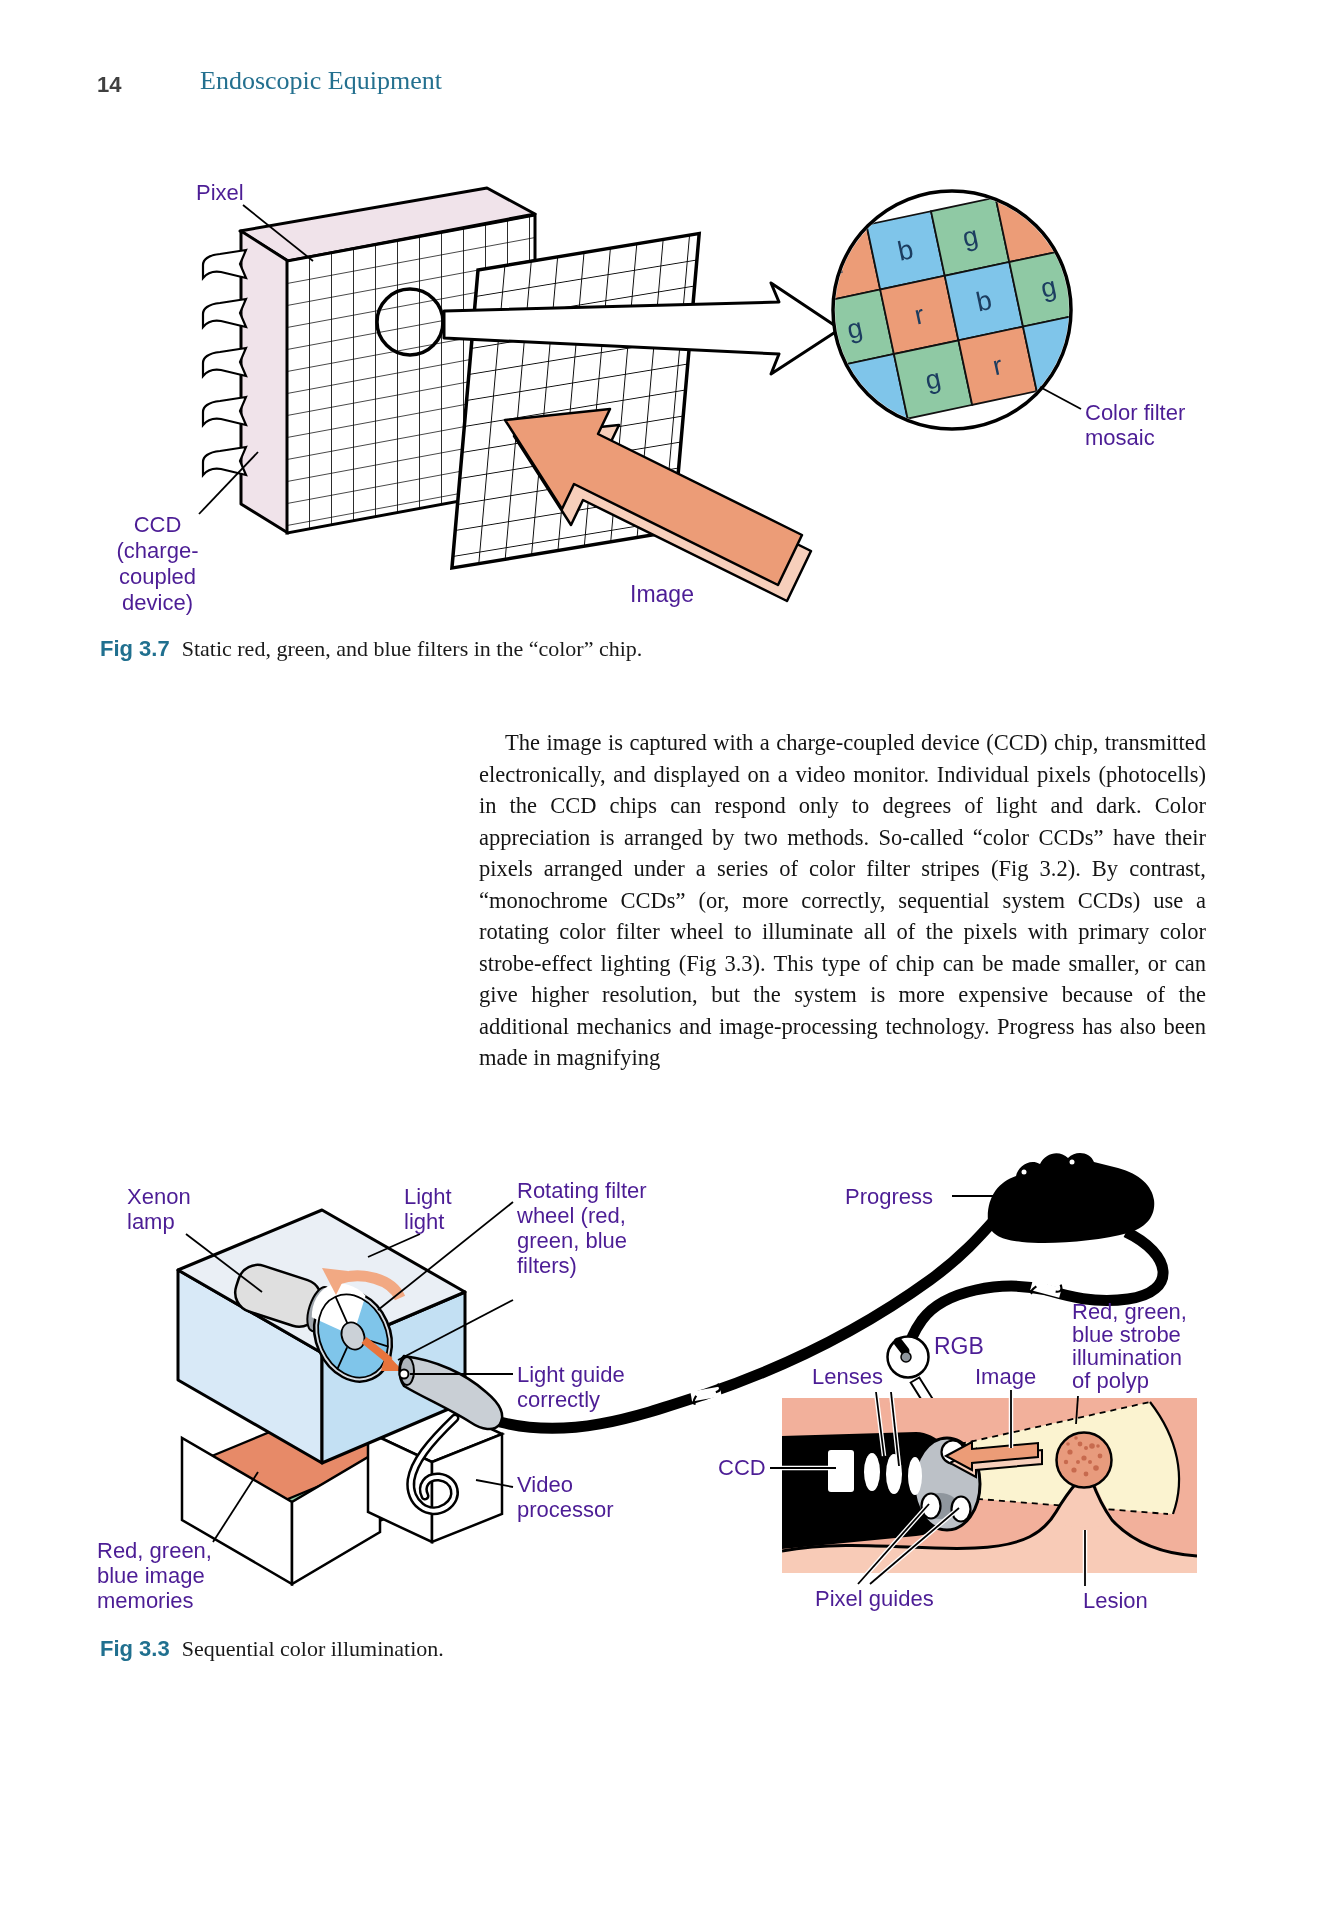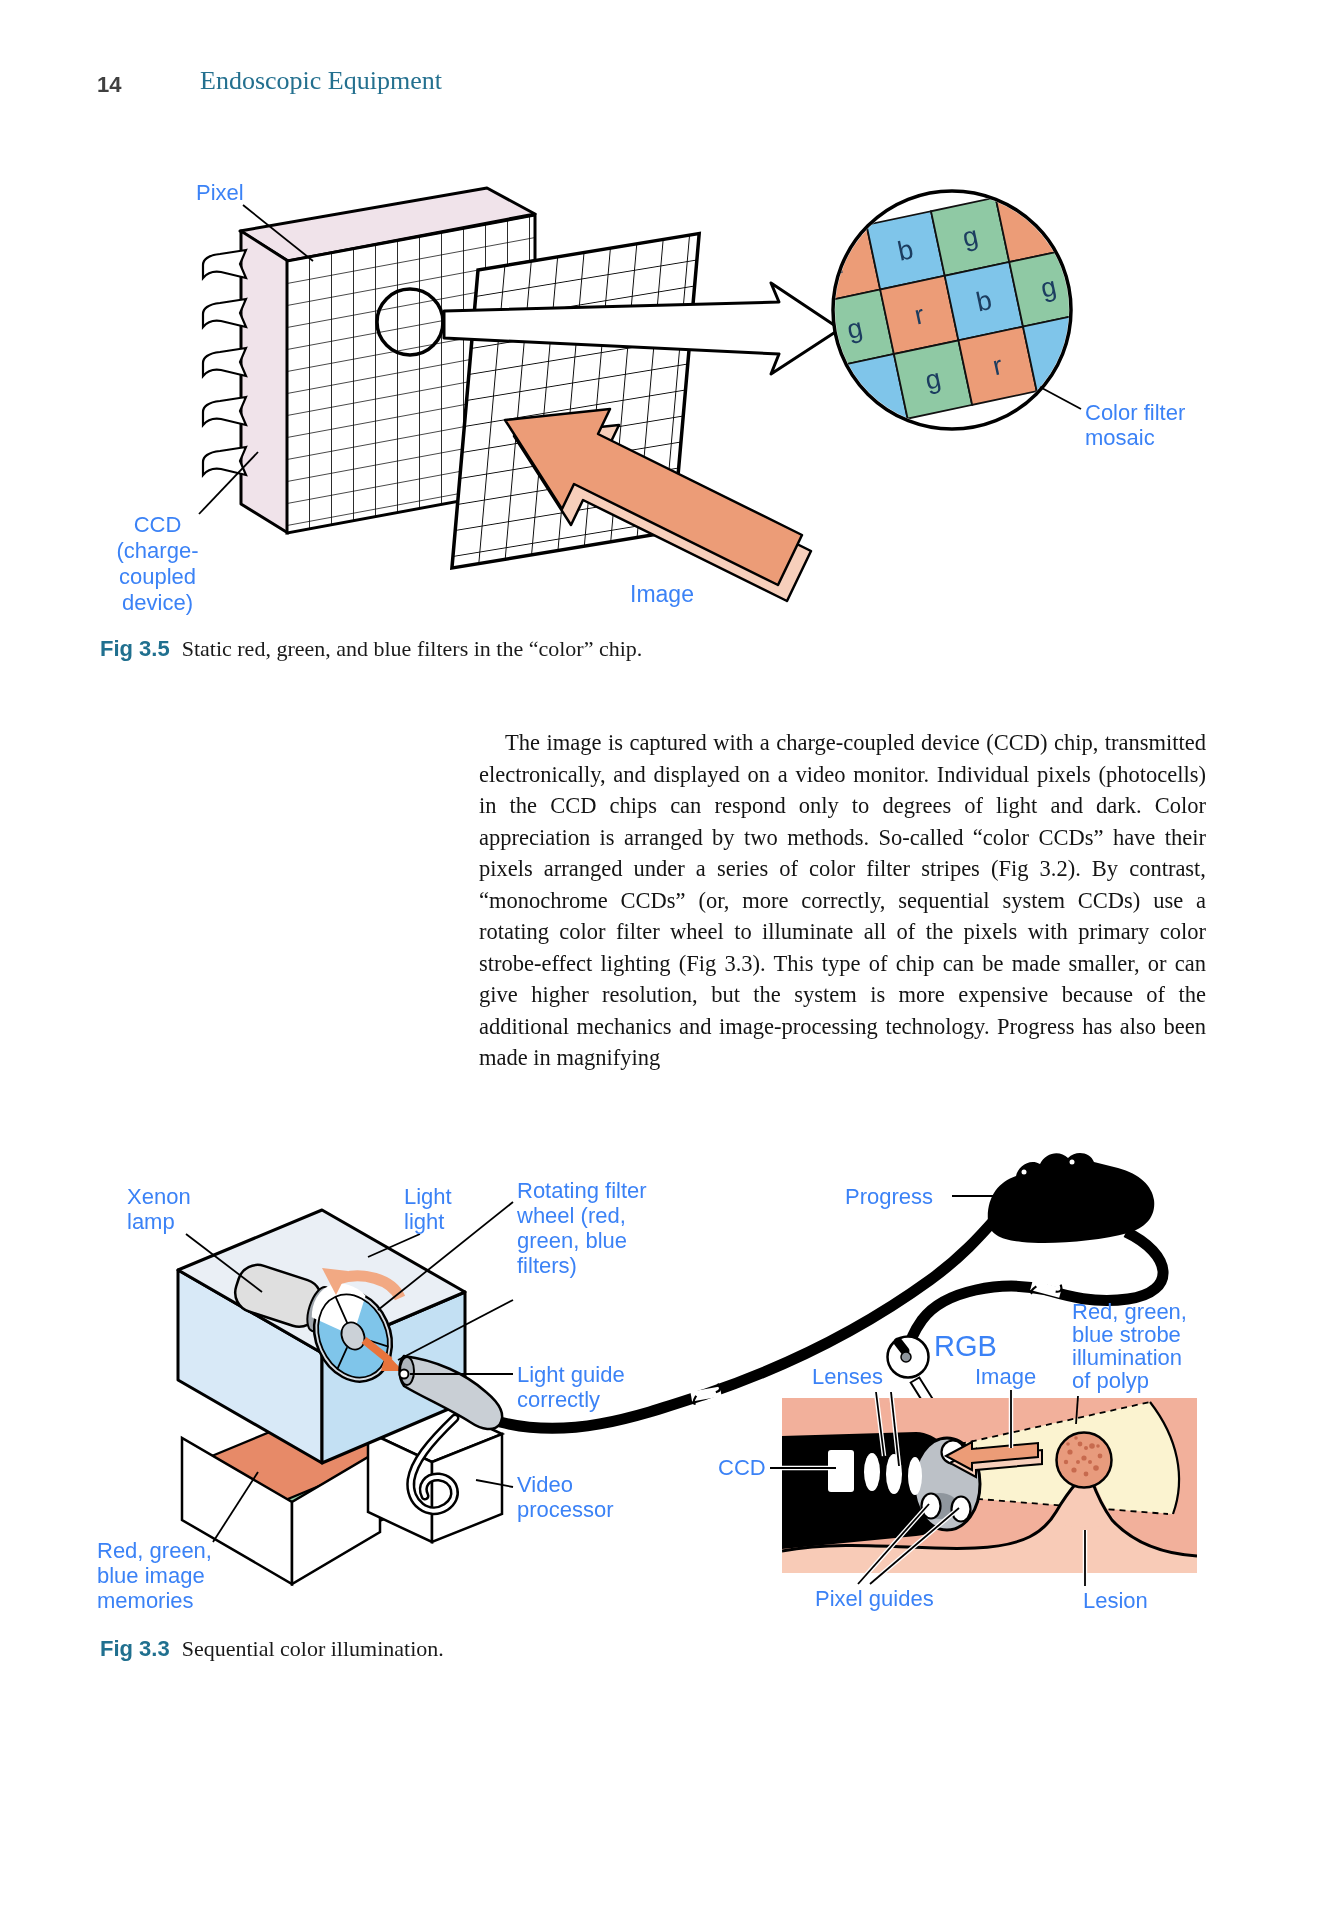--- a/index.html
+++ b/index.html
@@ -1,19 +1,19 @@
 <!DOCTYPE html>
 <html><head>
 <meta charset="utf-8">
 <style>
   html,body{margin:0;padding:0;background:#fff;}
   .page{position:relative;width:1339px;height:1922px;background:#ffffff;overflow:hidden;
         font-family:"Liberation Sans",sans-serif;}
   .art{position:absolute;left:0;top:0;}
-  .lbl{position:absolute;font:22px/25px "Liberation Sans",sans-serif;color:#3b82f6;
+  .lbl{position:absolute;font:22px/25px "Liberation Sans",sans-serif;color:#4c1d95;
        white-space:pre-line;}
   .lbl.center{text-align:center;}
   .pagenum{position:absolute;left:97px;top:72px;font:bold 22px "Liberation Sans",sans-serif;
            color:#404040;}
   .title{position:absolute;left:200px;top:66px;font:26px "Liberation Serif",serif;color:#24708F;text-align:center;}
   .cap{position:absolute;font:22px/26px "Liberation Serif",serif;color:#1a1a1a;}
   .cap .tag{font-family:"Liberation Sans",sans-serif;font-weight:bold;color:#20708F;
             margin-right:12px;}
   .bodytext{position:absolute;left:479px;top:727px;width:727px;
             font:22.5px/31.5px "Liberation Serif",serif;color:#141414;
@@ -290,42 +290,42 @@
   <div class="lbl" style="left:196px;top:180px">Pixel</div>
   <div class="lbl center" style="left:105px;top:512px;width:105px;line-height:26px">CCD
 (charge-
 coupled
 device)</div>
   <div class="lbl" style="left:630px;top:582px;font-size:23px">Image</div>
   <div class="lbl" style="left:1085px;top:400px">Color filter
 mosaic</div>
 
   <div class="cap" style="left:100px;top:636px">
-    <span class="tag">Fig 3.5</span><span>Static red, green, and blue filters in the “color” chip.</span>
+    <span class="tag">Fig 3.7</span><span>Static red, green, and blue filters in the “color” chip.</span>
   </div>
 
   <div class="bodytext">The image is captured with a charge-coupled device (CCD) chip, transmitted electronically, and displayed on a video monitor. Individual pixels (photocells) in the CCD chips can respond only to degrees of light and dark. Color appreciation is arranged by two methods. So-called “color CCDs” have their pixels arranged under a series of color filter stripes (Fig 3.2). By contrast, “monochrome CCDs” (or, more correctly, sequential system CCDs) use a rotating color filter wheel to illuminate all of the pixels with primary color strobe-effect lighting (Fig 3.3). This type of chip can be made smaller, or can give higher resolution, but the system is more expensive because of the additional mechanics and image-processing technology. Progress has also been made in magnifying</div>
 
   <div class="lbl" style="left:127px;top:1184px">Xenon
 lamp</div>
   <div class="lbl" style="left:404px;top:1184px">Light
 light</div>
   <div class="lbl" style="left:517px;top:1178px">Rotating filter
 wheel (red,
 green, blue
 filters)</div>
   <div class="lbl" style="left:517px;top:1362px">Light guide
 correctly</div>
   <div class="lbl" style="left:517px;top:1472px">Video
 processor</div>
   <div class="lbl" style="left:97px;top:1538px">Red, green,
 blue image
 memories</div>
   <div class="lbl" style="left:845px;top:1184px">Progress</div>
-  <div class="lbl" style="left:934px;top:1334px;font-size:29px">RGB</div>
+  <div class="lbl" style="left:934px;top:1334px;font-size:23px">RGB</div>
   <div class="lbl" style="left:812px;top:1364px">Lenses</div>
   <div class="lbl" style="left:975px;top:1364px">Image</div>
   <div class="lbl" style="left:1072px;top:1300px;line-height:23px">Red, green,
 blue strobe
 illumination
 of polyp</div>
   <div class="lbl" style="left:718px;top:1455px">CCD</div>
   <div class="lbl" style="left:815px;top:1586px">Pixel guides</div>
   <div class="lbl" style="left:1083px;top:1588px">Lesion</div>
 

